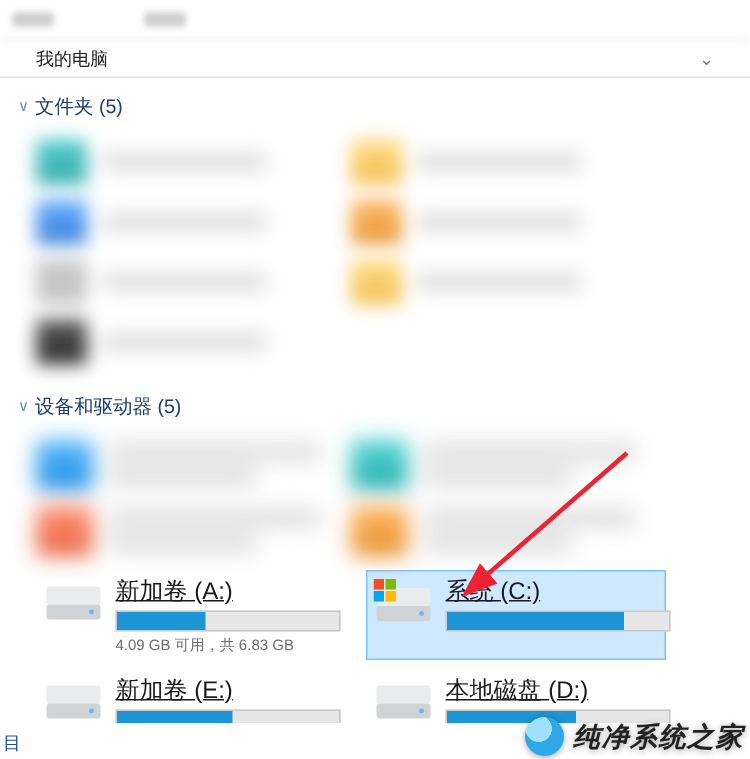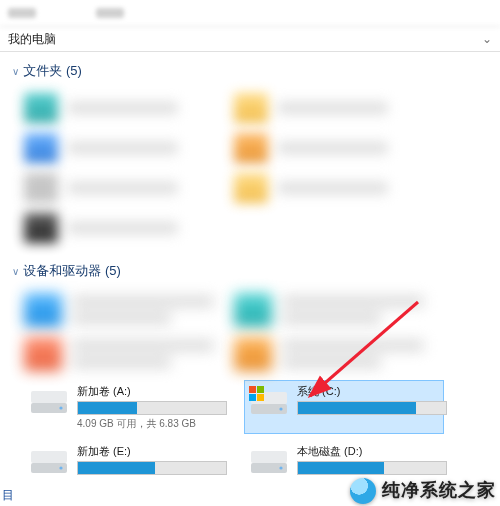--- a/index.html
+++ b/index.html
@@ -1,18 +1,18 @@
 <!DOCTYPE html>
 <html><head>
 <meta charset="utf-8">
 <style>
   html,body{margin:0;padding:0;font-family:"Microsoft YaHei","Segoe UI",Arial,sans-serif;font-size:12px;color:#333;background:#fff;}
   .window{width:500px;height:506px;position:relative;overflow:hidden;background:#fff;}
   .toolbar{height:26px;border-bottom:1px solid #e0e0e0;display:flex;align-items:center;padding:0 8px;color:#555;gap:60px;filter:blur(2px);}
-  .breadcrumb{height:24px;border-bottom:1px solid #e0e0e0;display:flex;align-items:center;justify-content:space-between;padding:0 8px;color:#222;}
+  .breadcrumb{height:24px;border-bottom:1px solid #e0e0e0;display:flex;align-items:center;justify-content:space-between;padding:0 24px;color:#222;}
   .breadcrumb .chev{color:#777;margin-left:auto;}
   .panel{padding:6px 10px 0 10px;height:430px;overflow:hidden;box-sizing:border-box;position:relative;}
   .section-header{display:flex;align-items:center;gap:4px;color:#1a3e6f;font-size:13px;padding:4px 0 6px 2px;cursor:pointer;}
   .section-header .caret{color:#6b8cb5;font-size:10px;}
   .grid{display:flex;flex-wrap:wrap;gap:0 20px;padding:2px 0 10px 14px;}
   .folder-item{width:190px;height:40px;display:flex;align-items:center;gap:10px;filter:blur(6px);opacity:.9;}
   .folder-icon{width:34px;height:30px;border-radius:3px;}
   .c-yel{background:linear-gradient(#ffd97a,#f0b63a);}
   .c-teal{background:linear-gradient(#41c8c8,#1ea0a0);}
   .c-blue{background:linear-gradient(#5aa9ff,#1f6fd4);}
@@ -28,33 +28,33 @@
   .d-teal{background:linear-gradient(#4bd4d4,#1aa8a8);}
   .device-text{flex:1;display:flex;flex-direction:column;gap:6px;}
   .device-text span{height:11px;background:#d8d8d8;border-radius:3px;}
   .device-text span:nth-child(2){width:70%;}
 
   .drives-row{display:flex;gap:20px;padding:0 0 6px 14px;}
   .drive{width:200px;display:flex;gap:8px;align-items:flex-start;padding:2px 4px;border:1px solid transparent;box-sizing:border-box;}
   .drive.selected{background:#cde8ff;border:1px solid #7fc4ff;}
   .drive-icon{width:40px;height:38px;flex:0 0 40px;display:flex;align-items:center;justify-content:center;}
   .drive-body{flex:1;padding-top:1px;}
-  .drive-name{font-size:11px;color:#1a1a1a;margin-bottom:2px;}
+  .drive-name{font-size:16px;color:#1a1a1a;margin-bottom:2px;text-decoration:underline;}
   .drive-bar{height:14px;width:150px;background:#e6e6e6;border:1px solid #c8c8c8;box-sizing:border-box;position:relative;margin-bottom:2px;}
   .drive-bar .fill{position:absolute;left:0;top:0;bottom:0;background:#1e95d6;}
   .drive-sub{font-size:10px;color:#6d6d6d;}
   .drive-svg-base{fill:#cfd3d6;}
   .drive-svg-top{fill:#e9ebed;}
   .win-flag rect{width:7px;height:7px;}
 
   
   .arrow{position:absolute;pointer-events:none;}
 
   
-  .watermark{position:absolute;right:4px;bottom:2px;display:flex;gap:6px;color:#333;filter:drop-shadow(0 1px 2px rgba(0,0,0,.35));}
+  .watermark{position:absolute;right:4px;bottom:2px;display:flex;align-items:center;gap:6px;color:#333;filter:drop-shadow(0 1px 2px rgba(0,0,0,.35));font-style:italic;}
   .watermark .ico{width:26px;height:26px;background:radial-gradient(circle at 35% 30%, #9fe0ff 0 35%, #2ea8e6 36% 100%);border-radius:50%;position:relative;}
   .watermark .txt{font-size:18px;font-weight:600;color:#222;letter-spacing:1px;}
 
   .corner{position:absolute;left:2px;bottom:2px;font-size:12px;color:#1c4f9c;}
 </style>
 </head>
 <body>
 <div class="window">
 
   <div class="toolbar">

